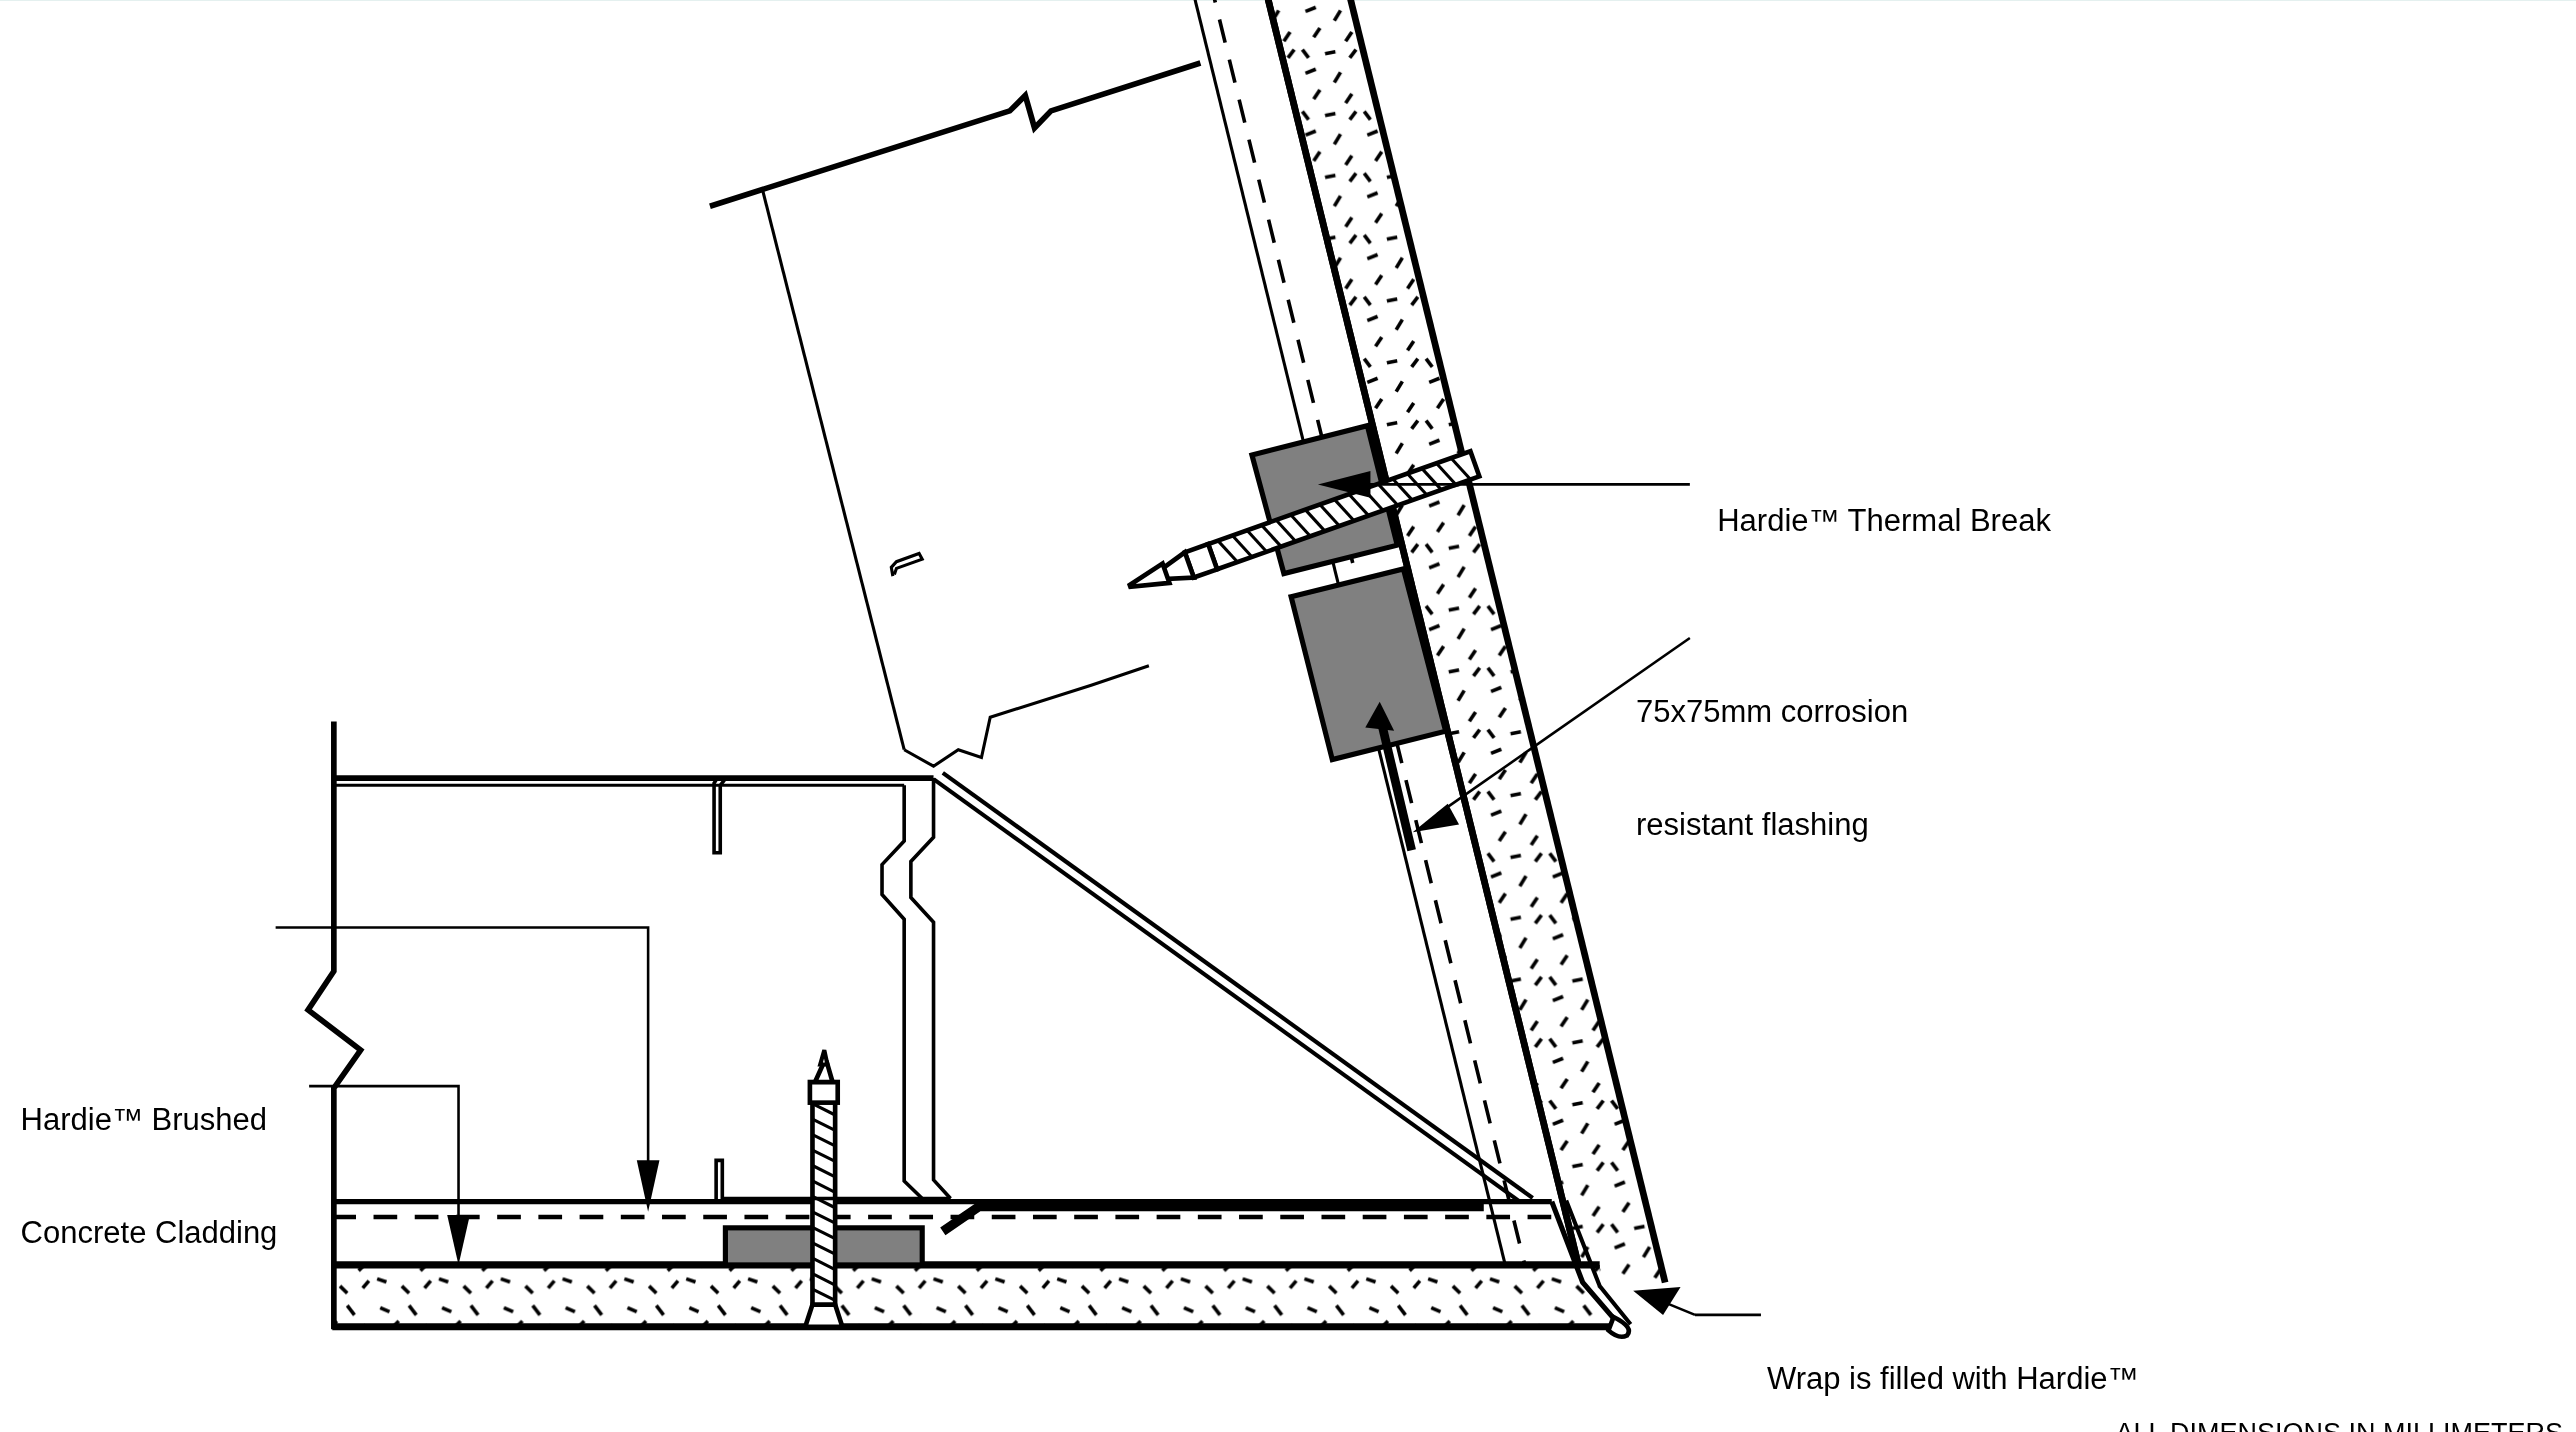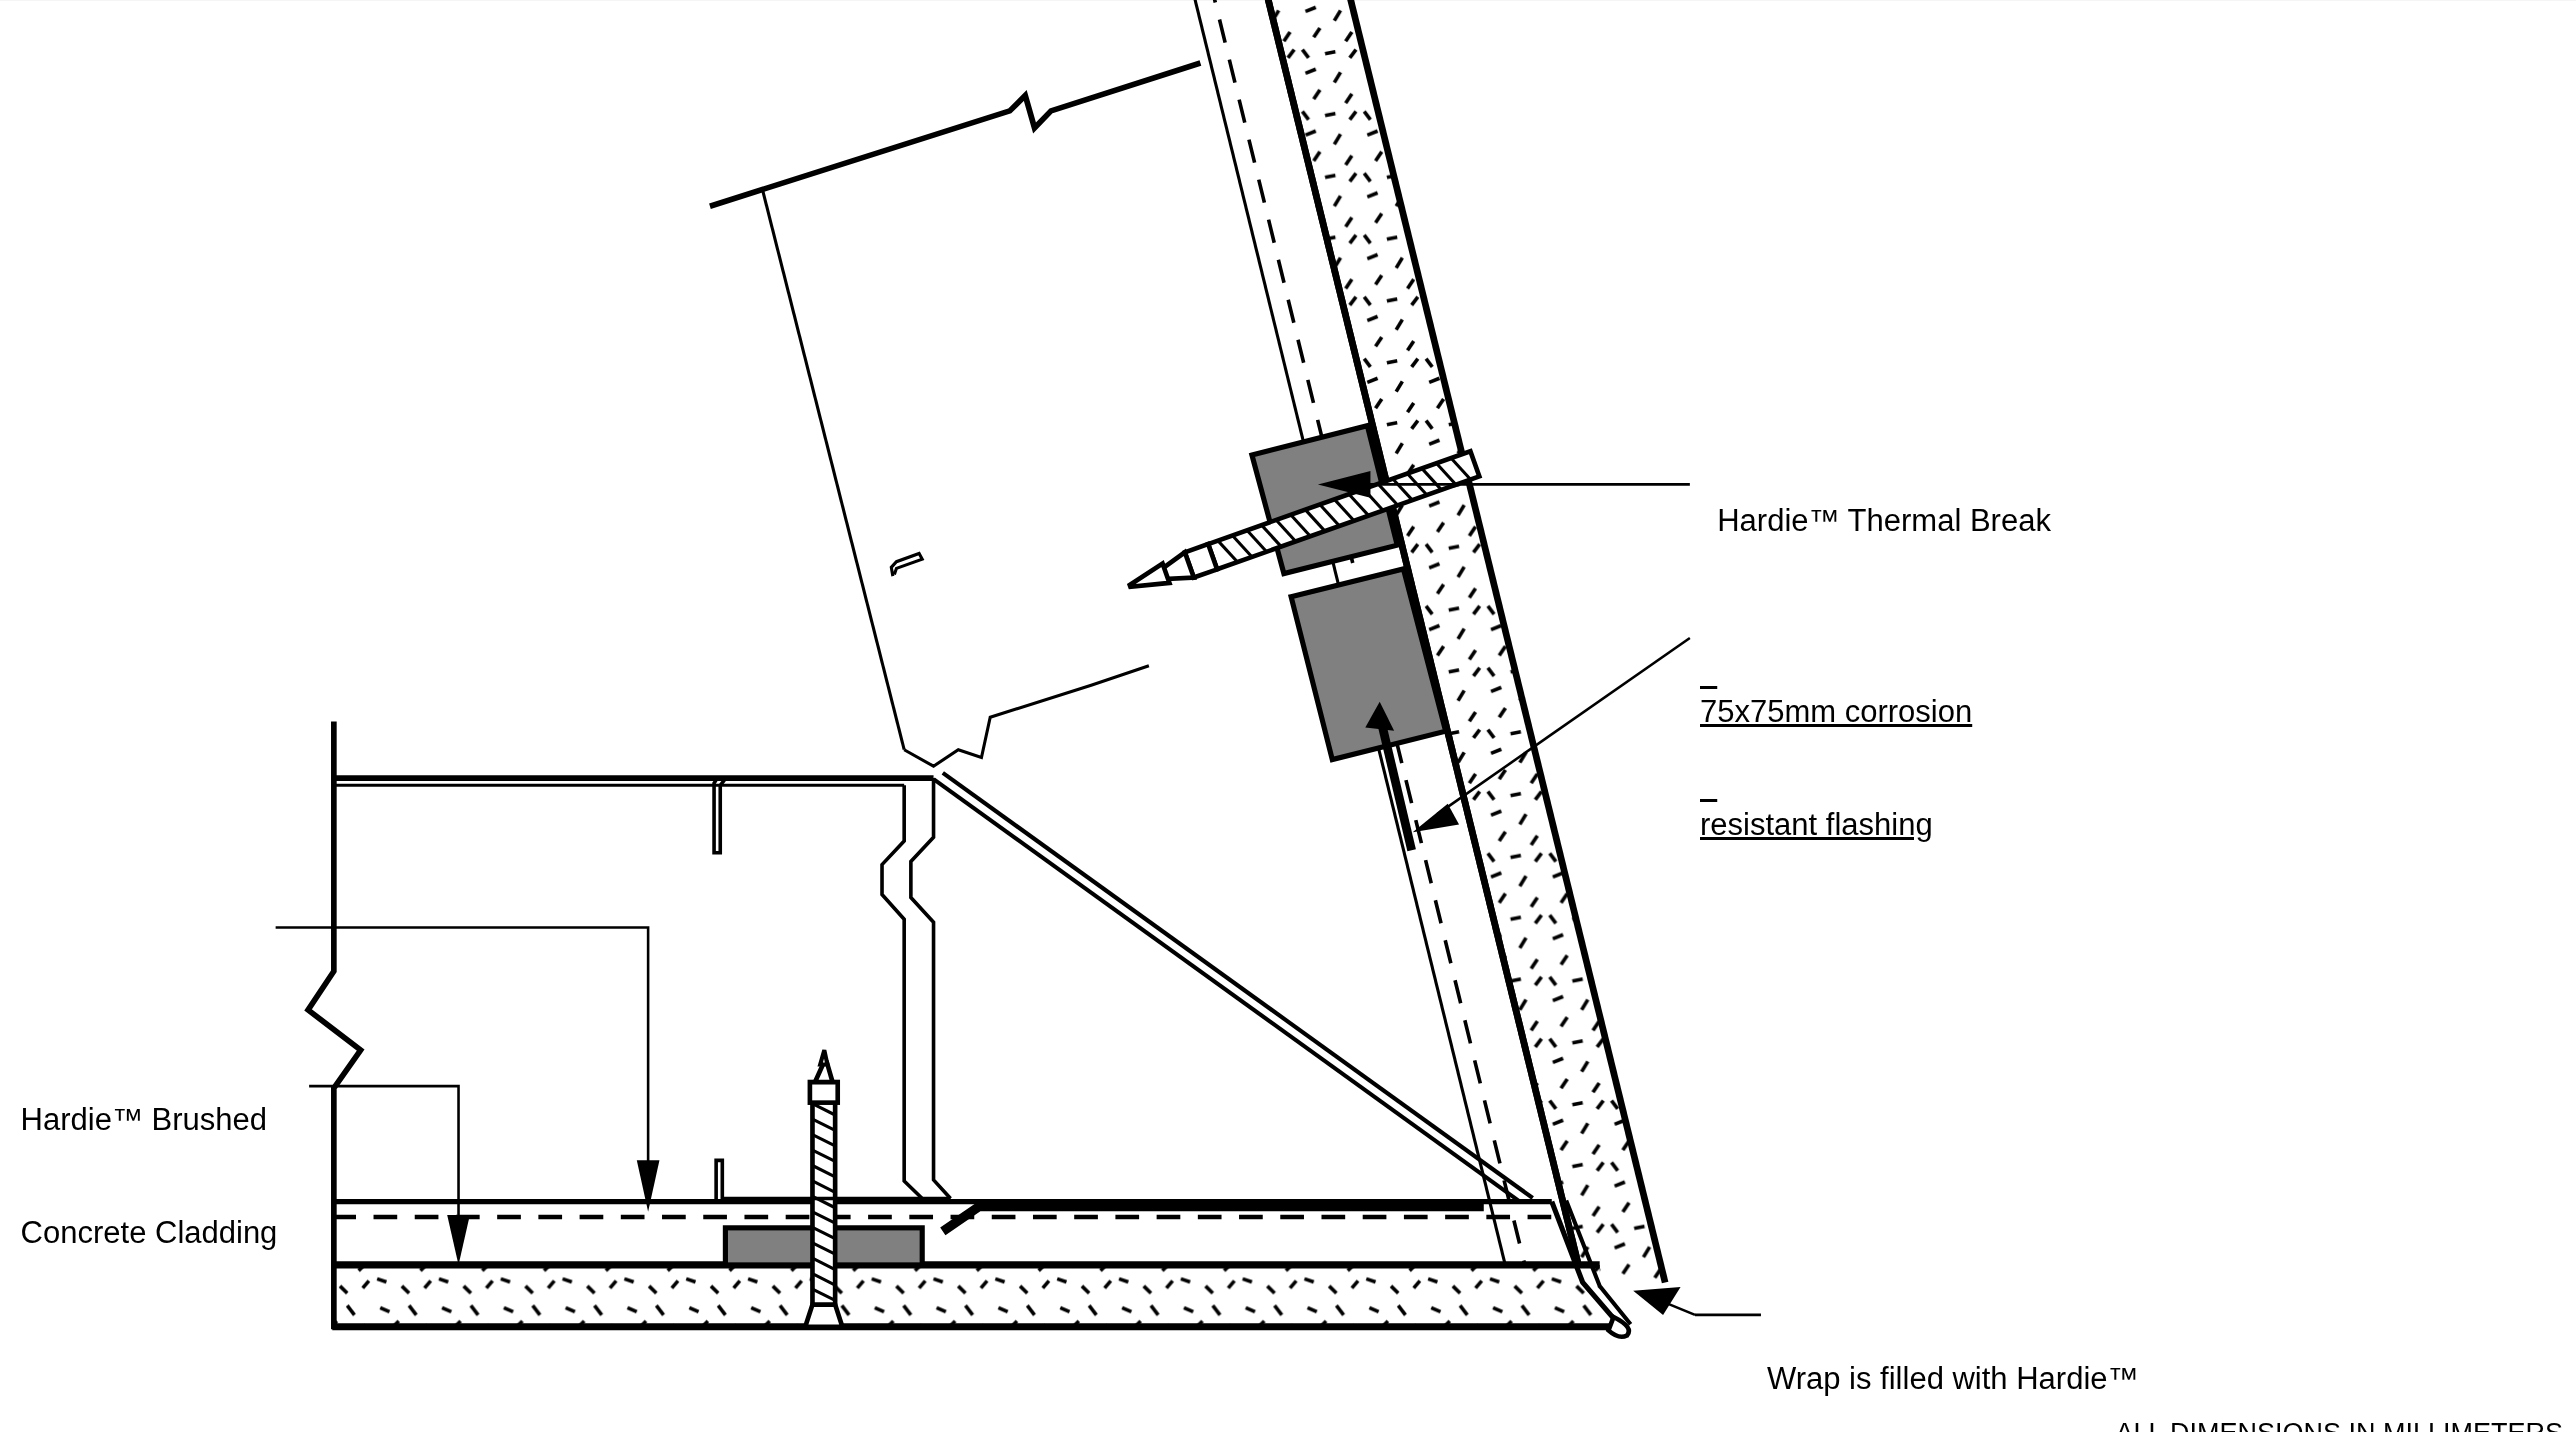--- a/index.html
+++ b/index.html
@@ -2,21 +2,21 @@
 <html style="font-size:8.2px"><head>
 <meta charset="utf-8">
 <title>Hardie Cladding Detail</title>
 <style>
   html,body{margin:0;padding:0;background:#ffffff;}
   body{
     font-family:"Liberation Sans", sans-serif;
     width:2576px;height:1433px;
     position:relative;overflow:hidden;
   }
-  #stage{position:absolute;left:0;top:0;width:2576px;height:1433px;background:#a3a3a3;}
+  #stage{position:absolute;left:0;top:0;width:2576px;height:1433px;background:#0f766e;}
   #stage svg{display:block;width:2576px;height:1433px;}
 
   .lbl{
     position:absolute;
     font-family:"Liberation Sans", sans-serif;
     color:#000;
     font-size:31px;
     line-height:1.22;
     white-space:pre;
     letter-spacing:0px;
@@ -250,21 +250,21 @@
     <line x1="3290" y1="2552" x2="3212" y2="2520" stroke="#000" stroke-width="5"></line>
     <polygon points="3170,2505 3262,2498 3228,2552" fill="#000"></polygon>
   </g>
 
 </svg>
 
 <div class="lbl" style="left:1700px; top:464px;">
   <span>Hardie™ Thermal Break</span>
 </div>
 
-<div class="lbl" style="left:1700px; top:617px;text-decoration:underline;">
+<div class="lbl" style="left:1636px; top:617px;">
   <div>75x75mm corrosion</div>
   <div>resistant flashing</div>
 </div>
 
 
 <div class="lbl" style="left:20.6px; top:1025px;">
   <div>Hardie™ Brushed</div>
   <div>Concrete Cladding</div>
 </div>
 

